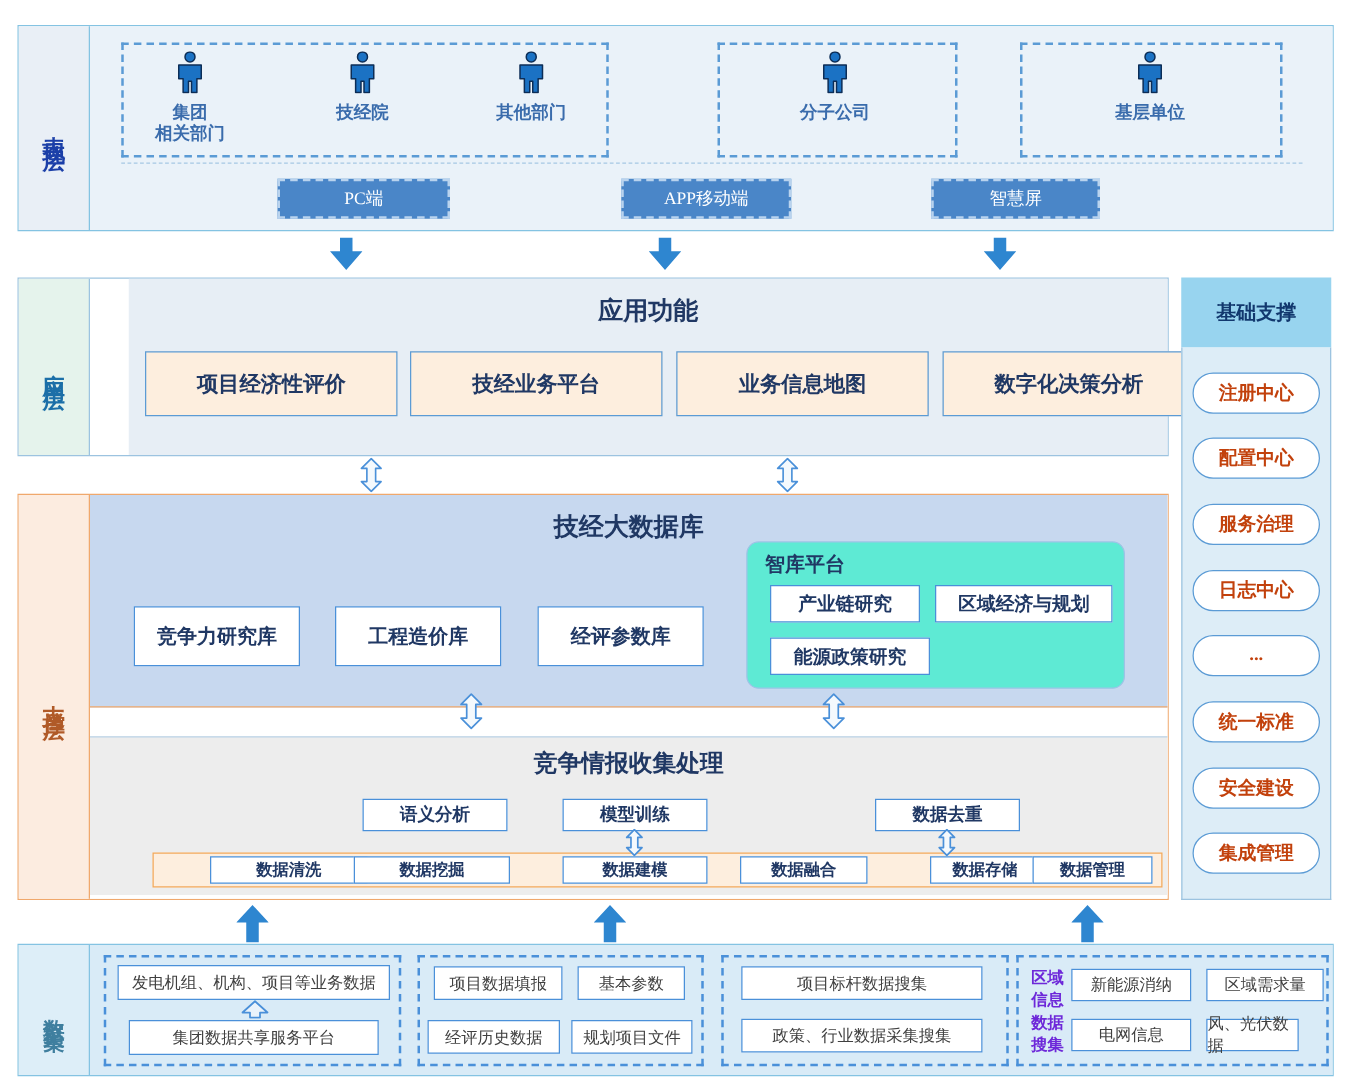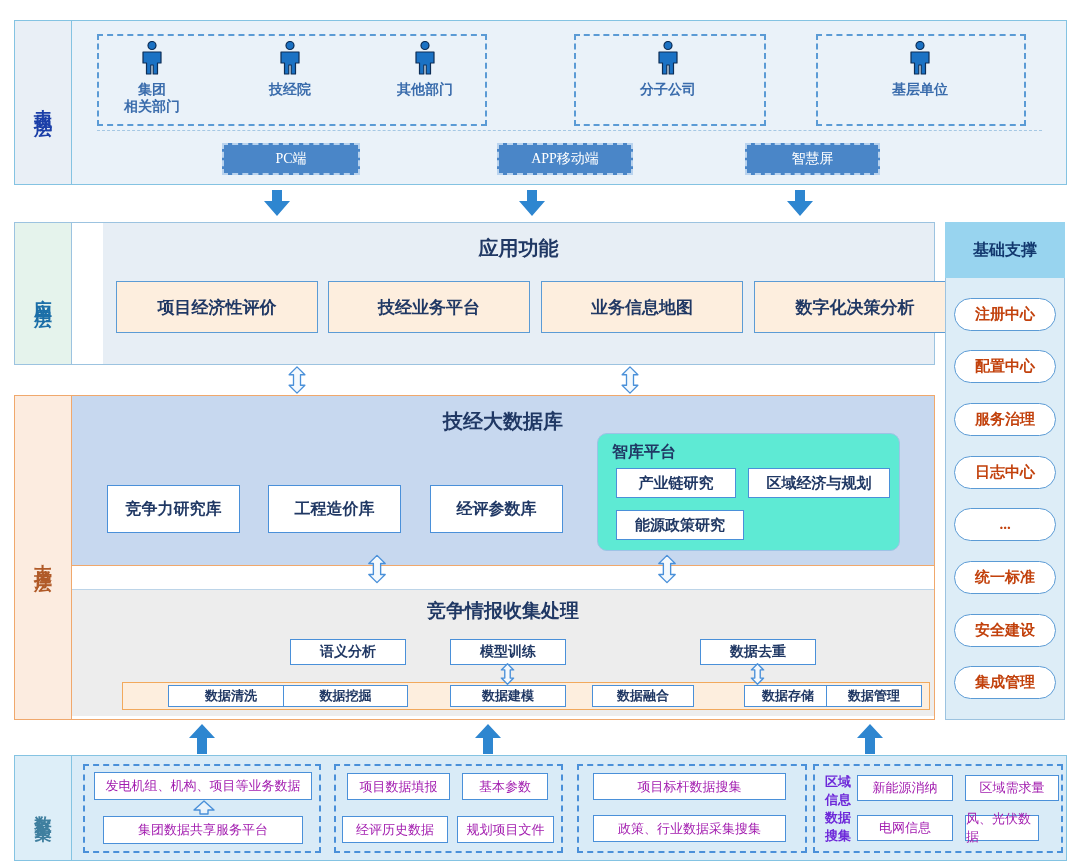--- a/index.html
+++ b/index.html
@@ -64,21 +64,21 @@
   .pill { width:102px; height:33px; background:#ffffff; border:1px solid #5b9bd5; border-radius:17px;
           display:flex; align-items:center; justify-content:center; font-weight:bold; font-size:15px; color:#c2410c; }
 
   
   .sec-col { left:14px; top:755px; width:1053px; height:106px; border:1px solid #84c3e2; }
   .sec-col .layer-label { background:#ddeef8; border-right:1px solid #84c3e2; color:#3f7f9f; font-size:17px; }
   .sec-col .layer-label .vtext { letter-spacing:3px; }
   .sec-col .content { background:#d9ebf7; }
   .col-group { position:absolute; top:8px; height:89px; border:2px dashed #4a90d9; }
   .c-box { position:absolute; background:#ffffff; border:1px solid #4a90d9; display:flex; align-items:center;
-           justify-content:center; font-size:13px; color:#a21caf; }
+           justify-content:center; font-size:13px; color:#404040; }
   .g4-label { position:absolute; left:6px; top:7px; width:34px; font-weight:bold; font-size:13px; line-height:18px;
               color:#6d28d9; word-break:break-all; text-align:center; }
 </style>
 </head>
 <body>
 
 <div class="stage">
 
   <div class="section sec-pres">
     <div class="layer-label">

